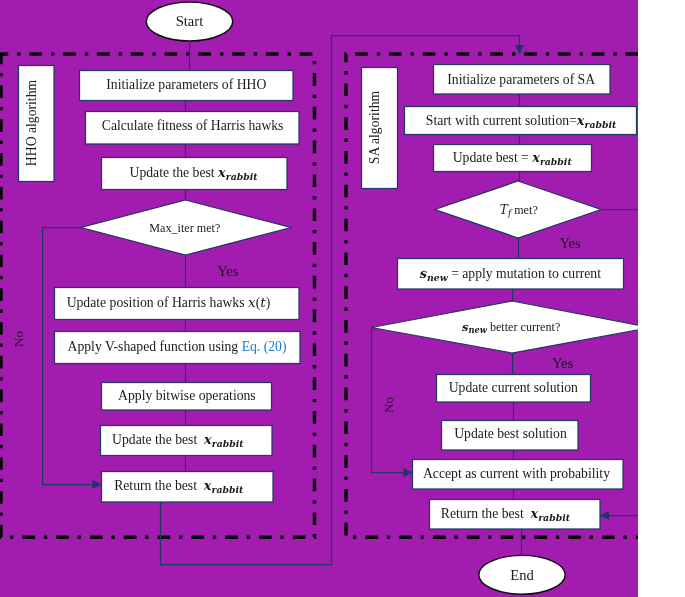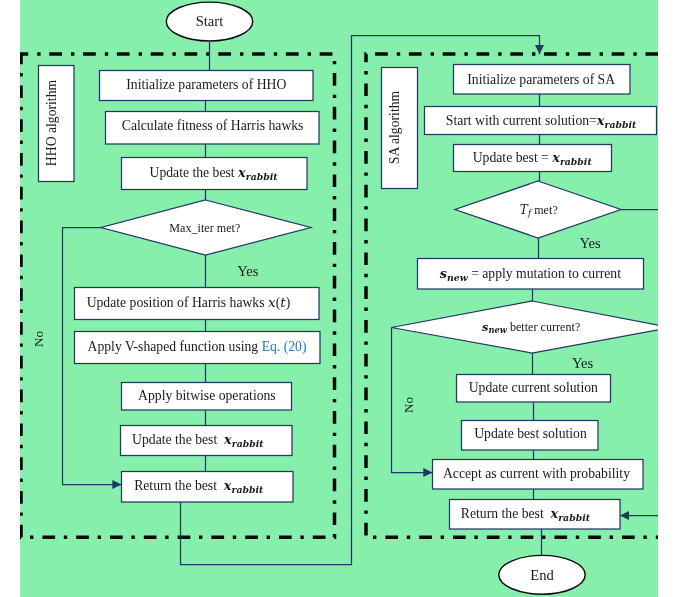--- a/index.html
+++ b/index.html
@@ -1,17 +1,17 @@
 <!DOCTYPE html>
 <html><head>
 <meta charset="utf-8">
 <style>
   html,body{margin:0;padding:0;background:#fff;}
-  #page{position:relative;width:638px;height:597px;background:#86efac;overflow:hidden;
-        font-family:"Liberation Serif","DejaVu Serif",serif;will-change:transform;margin-left:20px;}
+  #page{position:relative;width:638px;height:597px;background:#a21caf;overflow:hidden;
+        font-family:"Liberation Serif","DejaVu Serif",serif;will-change:transform;}
   svg.layer{position:absolute;left:0;top:0;width:685px;height:597px;overflow:visible;}
   .txt text{font-family:"Liberation Serif",serif;fill:#1a1a1a;text-anchor:middle;}
   .t12{font-size:12.15px;}
   .t13{font-size:13.2px;}
   .t14{font-size:13.7px;}
   .t15{font-size:14.6px;}
   .mb{font-family:"DejaVu Serif",serif;font-style:italic;font-weight:bold;font-size:0.94em;}
   .mbs{font-family:"DejaVu Serif",serif;font-style:italic;font-weight:bold;font-size:0.68em;}
   .mi{font-family:"DejaVu Serif",serif;font-style:italic;font-weight:normal;}
   .mis{font-family:"DejaVu Serif",serif;font-style:italic;font-weight:normal;font-size:0.72em;}

